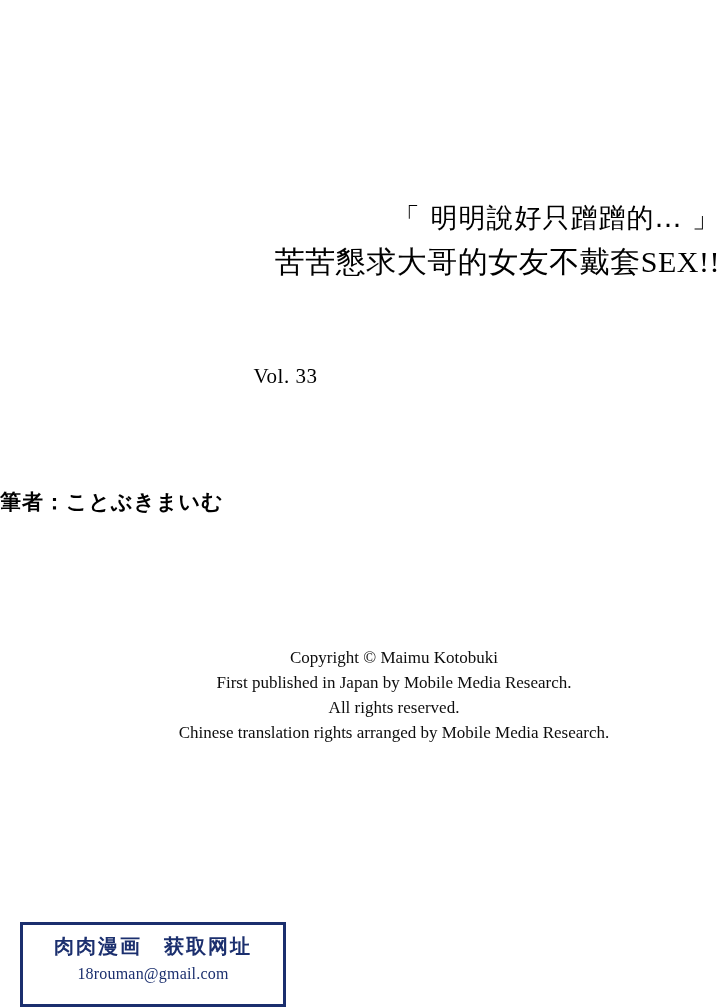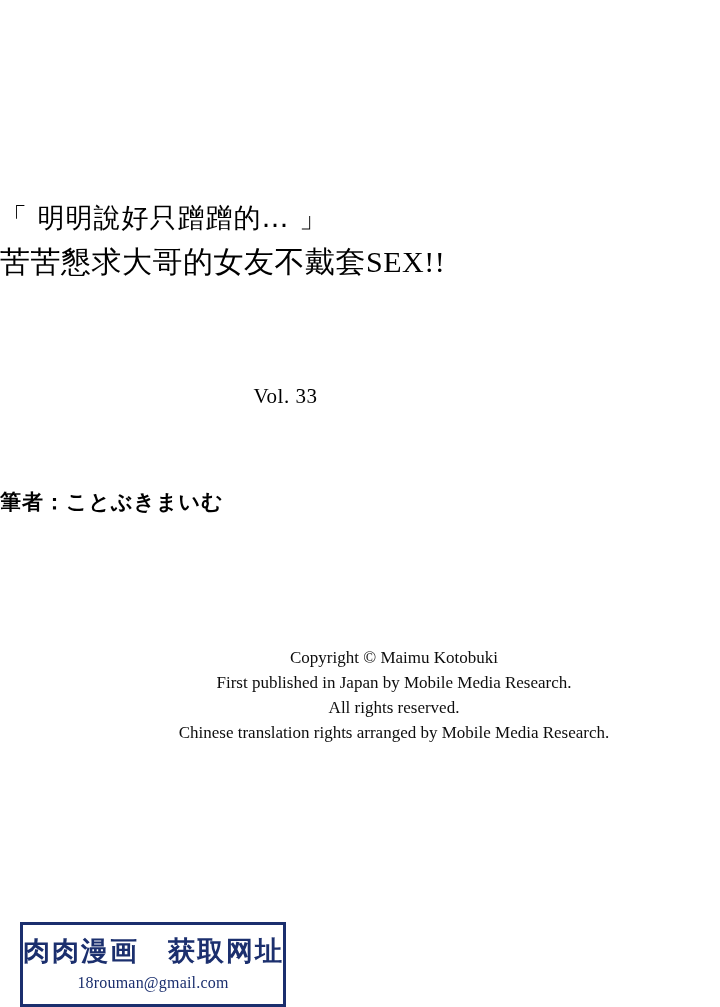--- a/index.html
+++ b/index.html
@@ -23,40 +23,40 @@
     width: 720px;
     height: 1007px;
     background: #ffffff;
   }
 
   .title-block {
     position: absolute;
     left: 0;
     top: 196px;
     width: 720px;
-    text-align: left;
+    text-align: right;
   }
   .title-line {
     font-family: "DejaVu Sans", sans-serif;
     font-size: 27px;
     line-height: 44px;
     letter-spacing: 1px;
     color: #000;
     white-space: nowrap;
   }
   .title-line.line2 {
     font-size: 30px;
     letter-spacing: 0.5px;
     font-family: Liberation Serif, serif;
   }
 
   .volume {
     position: absolute;
     left: 0;
-    top: 384px;
+    top: 364px;
     width: 571px;
     text-align: center;
     font-family: "Liberation Serif", serif;
     font-size: 21px;
     letter-spacing: 0.5px;
   }
 
   .author {
     position: absolute;
     left: 0;
@@ -88,23 +88,23 @@
     top: 922px;
     width: 266px;
     height: 85px;
     border: 3px solid #1b2f6e;
     background: #ffffff;
     box-sizing: border-box;
     overflow: hidden;
   }
   .watermark-line1 {
     margin-top: 8px;
-    text-align: right;
+    text-align: center;
     font-family: Liberation Sans, sans-serif;
-    font-size: 27px;
+    font-size: 20px;
     font-weight: bold;
     color: #1b2f6e;
     letter-spacing: 2px;
     white-space: nowrap;
   }
   .watermark-line2 {
     margin-top: 5px;
     text-align: center;
     font-family: "Liberation Serif", serif;
     font-size: 16px;

